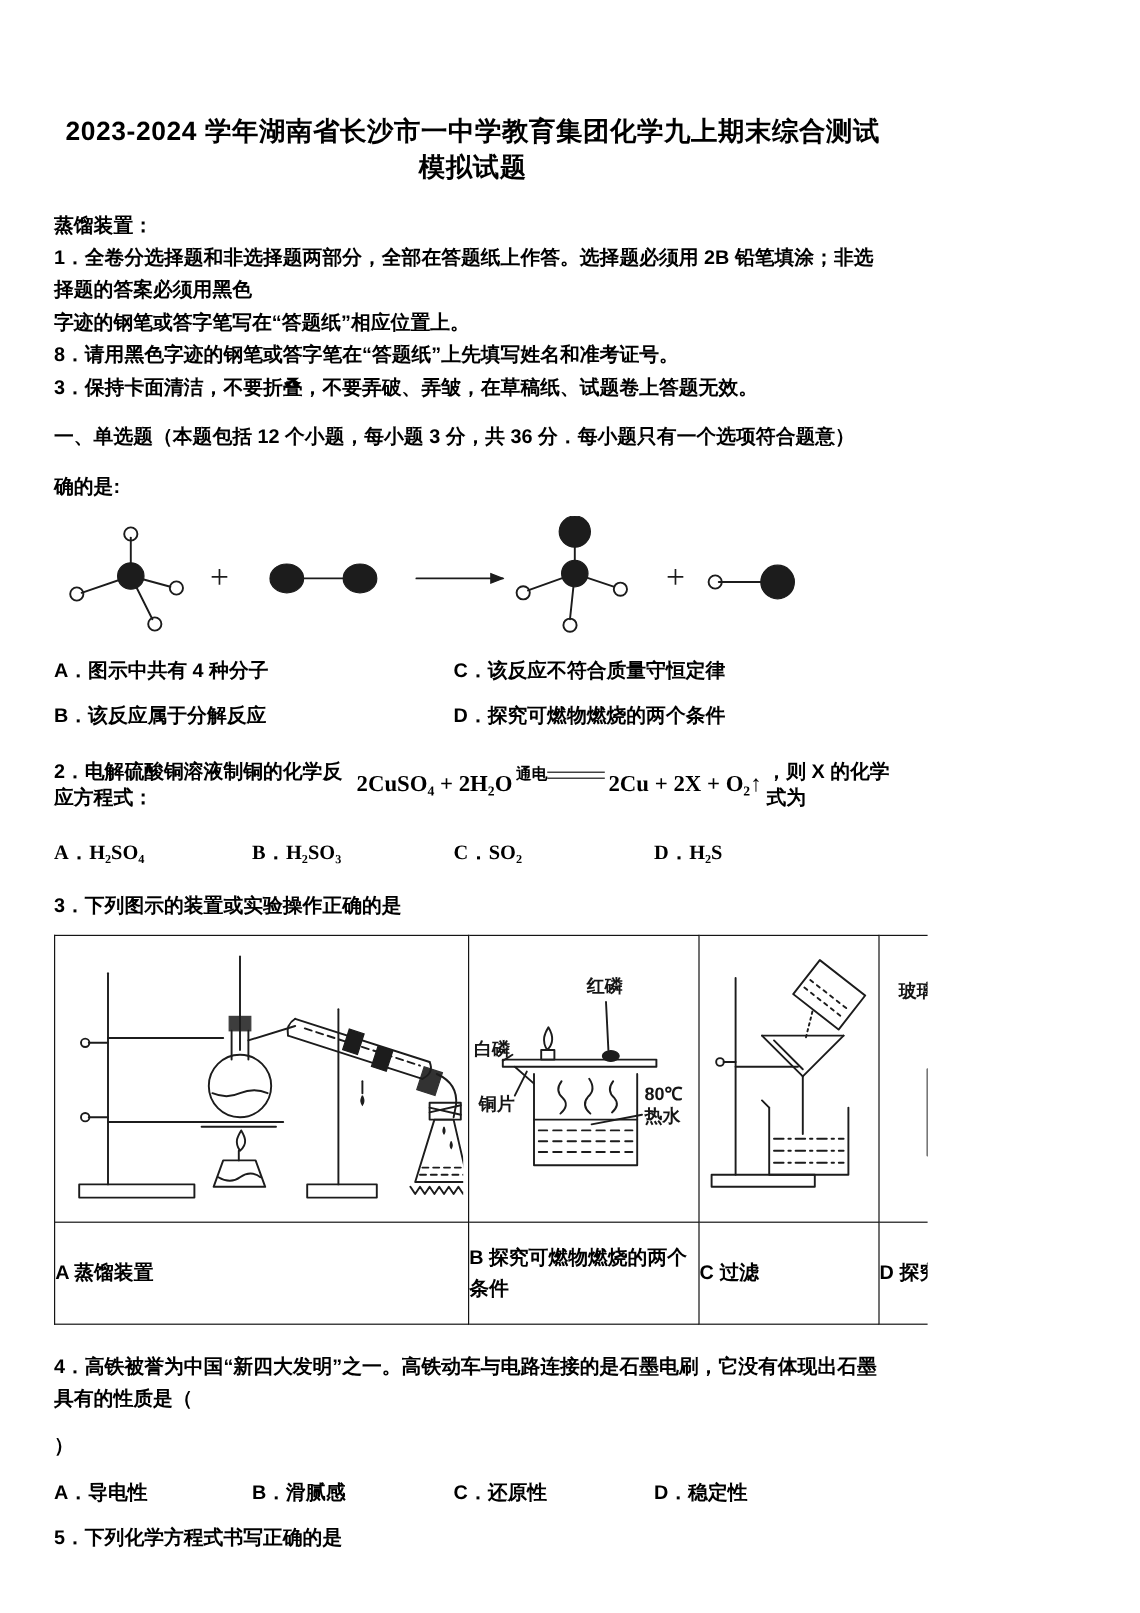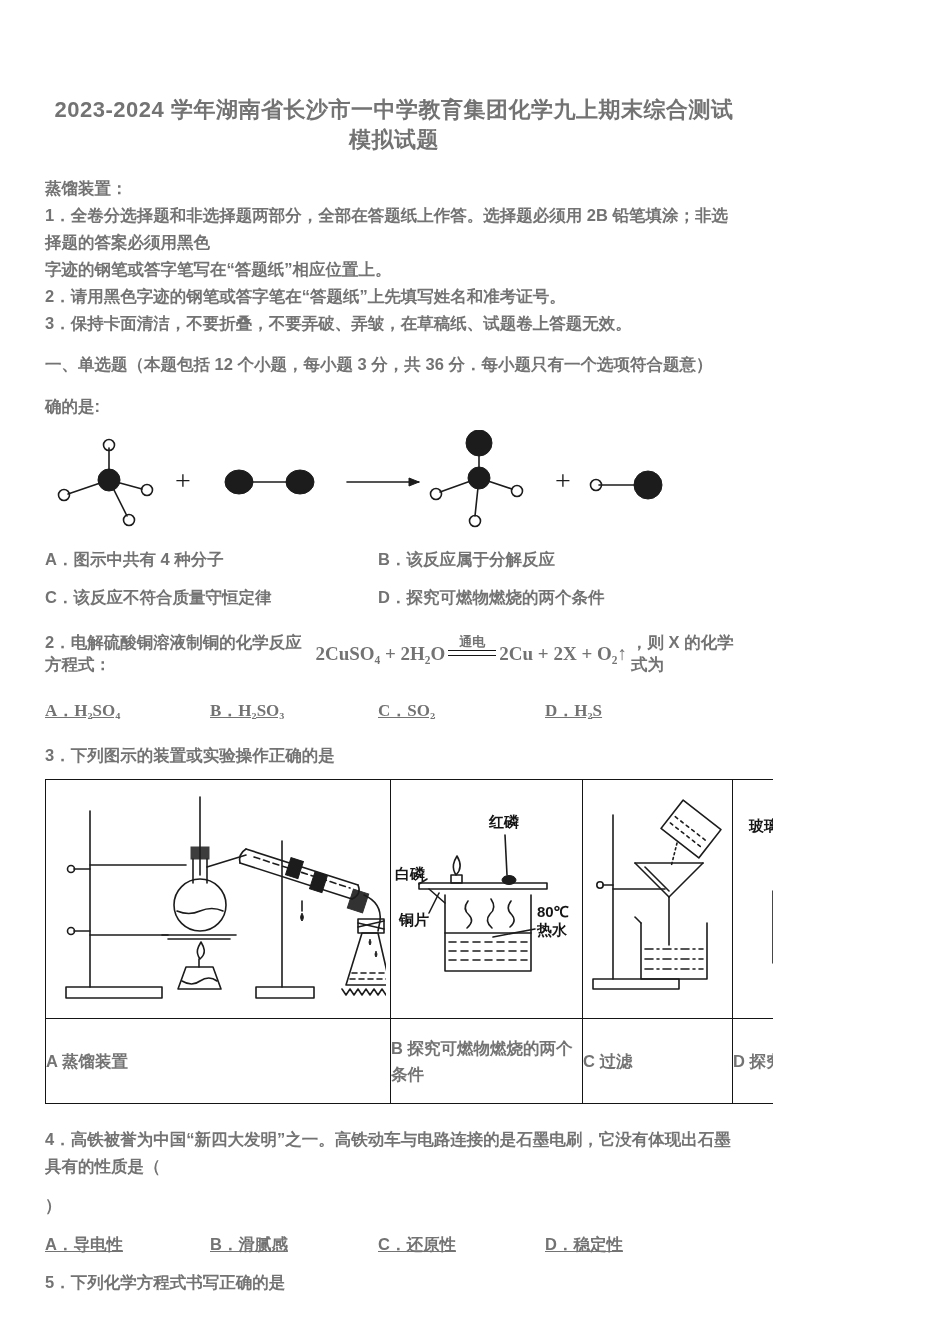--- a/index.html
+++ b/index.html
@@ -2,21 +2,21 @@
 <html><head>
 <meta charset="utf-8">
 <style>
   html,body{margin:0;padding:0;background:#fff;}
   .page{
     position:relative;
     width:773px;height:1344px;
     box-sizing:border-box;
     padding:95px 30px 0 45px;
     background:#fff;
-    color:#737373;
+    color:#000000;
     font-family:"Liberation Sans",sans-serif;
     overflow:hidden;
   }
   .title{
     margin:0 0 20px 0;
     font-size:22px;
     font-weight:bold;
     text-align:center;
     letter-spacing:.5px;
   }
@@ -40,41 +40,41 @@
     display:grid;
     grid-template-columns:333px 1fr;
     row-gap:16px;
     margin-top:10px;
     font-size:16.5px;font-weight:600;line-height:22px;
   }
   .opts4{
     display:grid;
     grid-template-columns:165px 168px 167px 1fr;
     margin-top:24px;
-    font-size:16.5px;font-weight:600;line-height:22px;text-decoration:underline;
+    font-size:16.5px;font-weight:600;line-height:22px;
   }
   .opts4.serif span{font-family:"Liberation Serif",serif;font-weight:bold;font-size:17px;}
   .q2row{
     display:flex;
     align-items:center;
     margin-top:24px;
     font-size:16.5px;font-weight:600;
   }
   .formula{
     font-family:"Liberation Serif",serif;
     font-size:19px;
     font-weight:600;
     display:inline-flex;
     align-items:center;
     margin:0 4px;
     white-space:nowrap;
   }
   .eqcond{
     display:inline-flex;
-    flex-direction:column;
+    flex-direction:row;
     align-items:center;
     margin:0 3px;
     transform:translateY(-9px);
   }
   .eqcond .cond-text{font-size:13px;line-height:14px;font-family:"Liberation Sans",sans-serif;}
   .eqcond .dbl-bar{
     width:48px;height:4px;
     border-top:1.6px solid #151515;
     border-bottom:1.6px solid #151515;
     margin-top:1px;
@@ -110,21 +110,21 @@
 <body>
 
 <div class="page">
 
   <h1 class="title">2023-2024 学年湖南省长沙市一中学教育集团化学九上期末综合测试模拟试题</h1>
 
   <div class="notice">
     <p class="body-line">蒸馏装置：</p>
     <p class="body-line">1．全卷分选择题和非选择题两部分，全部在答题纸上作答。选择题必须用 2B 铅笔填涂；非选择题的答案必须用黑色</p>
     <p class="body-line">字迹的钢笔或答字笔写在“答题纸”相应位置上。</p>
-    <p class="body-line">2．请用黑色字迹的钢笔或答字笔在“答题纸”上先填写姓名和准考证号。</p>
+    <p class="body-line">8．请用黑色字迹的钢笔或答字笔在“答题纸”上先填写姓名和准考证号。</p>
     <p class="body-line">3．保持卡面清洁，不要折叠，不要弄破、弄皱，在草稿纸、试题卷上答题无效。</p>
   </div>
 
   <p class="section-heading">一、单选题（本题包括 12 个小题，每小题 3 分，共 36 分．每小题只有一个选项符合题意）</p>
 
   <p class="body-line q1-line2">确的是:</p>
 
   <svg class="mol-figure" width="625" height="108" viewBox="0 0 625 108">
 
     <g>
@@ -166,22 +166,22 @@
 
     <g>
       <line class="sk" x1="552" y1="55" x2="598" y2="55"></line>
       <circle class="sk" cx="549" cy="55" r="5.5" fill="#fff"></circle>
       <circle class="skf" cx="601" cy="55" r="14"></circle>
     </g>
   </svg>
 
   <div class="opts2">
     <span>A．图示中共有 4 种分子</span>
+    <span>C．该反应不符合质量守恒定律</span>
     <span>B．该反应属于分解反应</span>
-    <span>C．该反应不符合质量守恒定律</span>
     <span>D．探究可燃物燃烧的两个条件</span>
   </div>
 
   <div class="q2row">
     <span>2．电解硫酸铜溶液制铜的化学反应方程式：</span>
     <span class="formula">
       <span>2CuSO₄ + 2H₂O</span>
       <span class="eqcond">
         <span class="cond-text">通电</span>
         <span class="dbl-bar"></span>

